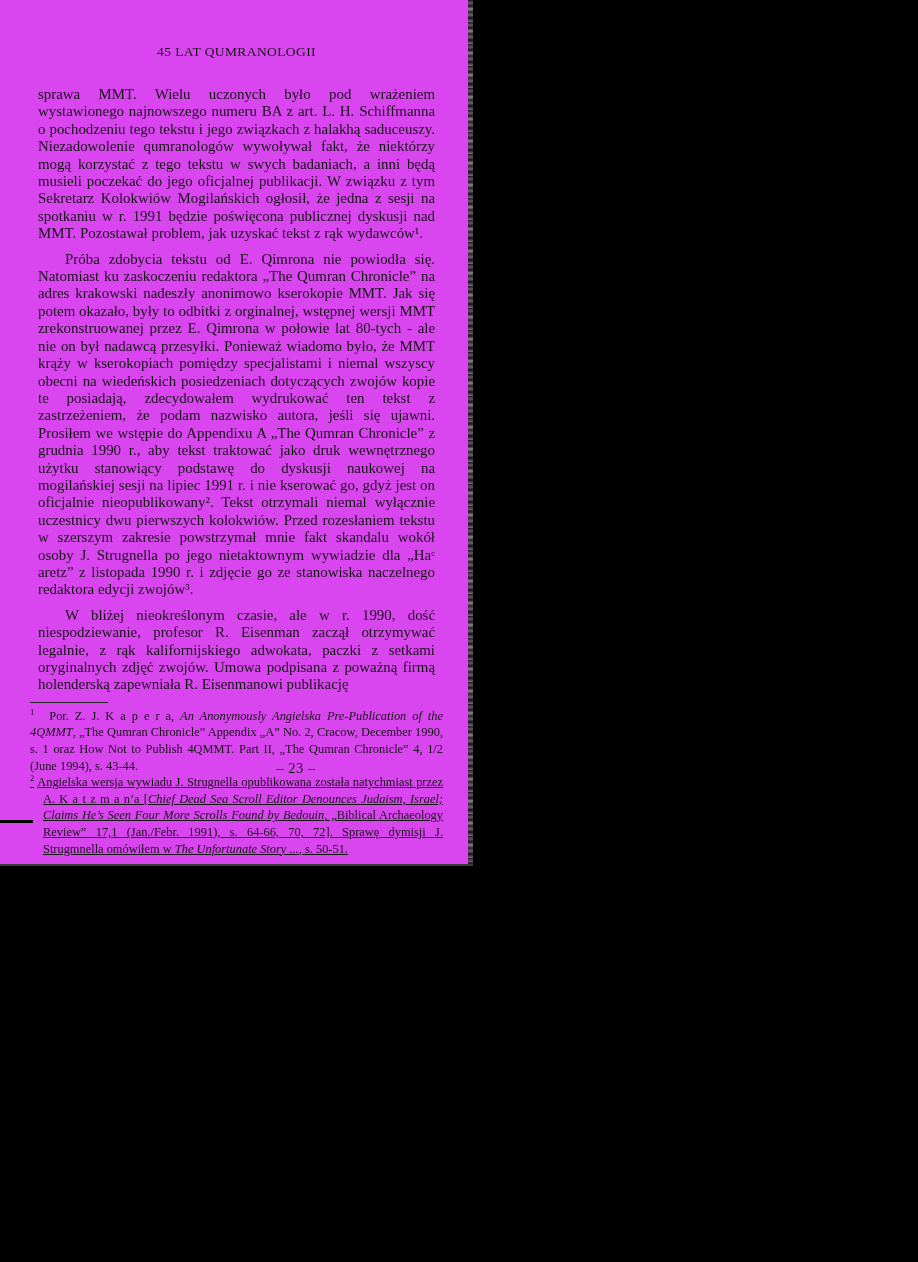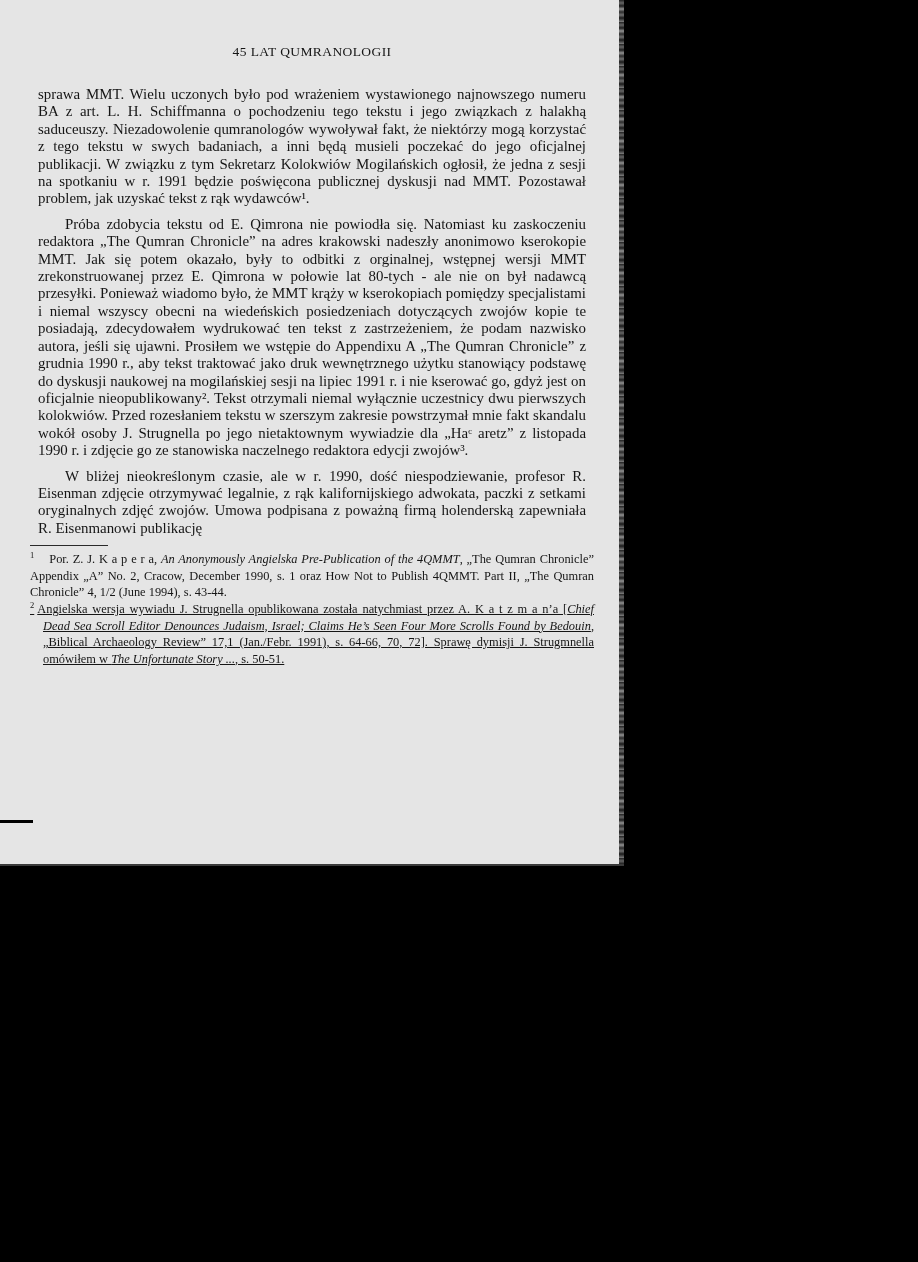--- a/index.html
+++ b/index.html
@@ -5,22 +5,22 @@
   html, body { margin: 0; padding: 0; }
   body {
     width: 918px; height: 1262px;
     background: #000;
     position: relative;
     overflow: hidden;
     font-family: "Liberation Serif", "DejaVu Serif", serif;
   }
   .paper {
     position: absolute; left: 0; top: 0;
-    width: 624px; height: 866px;
-    background: #e5e5e5;
+    width: 473px; height: 866px;
+    background: #d946ef;
     color: #151515;
     box-sizing: border-box;
     padding: 44px 30px 0 30px;
     border-bottom: 2px solid #3a3a3a;
   }
   .page-edge {
     position: absolute; top: 0; right: 0;
     width: 5px; height: 864px;
     background: repeating-linear-gradient(180deg,
       #111 0px, #5a5a5a 3px, #0c0c0c 6px, #8a8a8a 9px,
@@ -80,29 +80,30 @@
 </head>
 <body>
 
 <div class="paper">
 
   <div class="running-head">45 LAT QUMRANOLOGII</div>
 
   <div class="body-text">
     <p>sprawa MMT. Wielu uczonych było pod wrażeniem wystawionego najnowszego numeru BA z art. L. H. Schiffmanna o pochodzeniu tego tekstu i jego związkach z halakhą saduceuszy. Niezadowolenie qumranologów wywoływał fakt, że niektórzy mogą korzystać z tego tekstu w swych badaniach, a inni będą musieli poczekać do jego oficjalnej publikacji. W związku z tym Sekretarz Kolokwiów Mogilańskich ogłosił, że jedna z sesji na spotkaniu w r. 1991 będzie poświęcona publicznej dyskusji nad MMT. Pozostawał problem, jak uzyskać tekst z rąk wydawców¹.</p>
     <p class="indent">Próba zdobycia tekstu od E. Qimrona nie powiodła się. Natomiast ku zaskoczeniu redaktora „The Qumran Chronicle” na adres krakowski nadeszły anonimowo kserokopie MMT. Jak się potem okazało, były to odbitki z orginalnej, wstępnej wersji MMT zrekonstruowanej przez E. Qimrona w połowie lat 80-tych - ale nie on był nadawcą przesyłki. Ponieważ wiadomo było, że MMT krąży w kserokopiach pomiędzy specjalistami i niemal wszyscy obecni na wiedeńskich posiedzeniach dotyczących zwojów kopie te posiadają, zdecydowałem wydrukować ten tekst z zastrzeżeniem, że podam nazwisko autora, jeśli się ujawni. Prosiłem we wstępie do Appendixu A „The Qumran Chronicle” z grudnia 1990 r., aby tekst traktować jako druk wewnętrznego użytku stanowiący podstawę do dyskusji naukowej na mogilańskiej sesji na lipiec 1991 r. i nie kserować go, gdyż jest on oficjalnie nieopublikowany². Tekst otrzymali niemal wyłącznie uczestnicy dwu pierwszych kolokwiów. Przed rozesłaniem tekstu w szerszym zakresie powstrzymał mnie fakt skandalu wokół osoby J. Strugnella po jego nietaktownym wywiadzie dla „Haᶜ aretz” z listopada 1990 r. i zdjęcie go ze stanowiska naczelnego redaktora edycji zwojów³.</p>
-    <p class="indent">W bliżej nieokreślonym czasie, ale w r. 1990, dość niespodziewanie, profesor R. Eisenman zdjęcie otrzymywać legalnie, z rąk kalifornijskiego adwokata, paczki z setkami oryginalnych zdjęć zwojów. Umowa podpisana z poważną firmą holenderską zapewniała R. Eisenmanowi publikację</p>
+    <p class="indent">W bliżej nieokreślonym czasie, ale w r. 1990, dość niespodziewanie, profesor R. Eisenman zaczął otrzymywać legalnie, z rąk kalifornijskiego adwokata, paczki z setkami oryginalnych zdjęć zwojów. Umowa podpisana z poważną firmą holenderską zapewniała R. Eisenmanowi publikację</p>
   </div>
 
   <hr class="fn-rule">
 
   <div class="footnotes">
     <p><sup class="fn-marker gap-wide">1</sup><span>Por. Z. J. K a p e r a, </span><span class="it">An Anonymously Angielska Pre-Publication of the 4QMMT</span><span>, „The Qumran Chronicle” Appendix „A” No. 2, Cracow, December 1990, s. 1 oraz How Not to Publish 4QMMT. Part II, „The Qumran Chronicle” 4, 1/2 (June 1994), s. 43-44.</span></p>
 
     <p class="fn-hang"><sup class="fn-marker gap-narrow">2</sup><span>Angielska wersja wywiadu J. Strugnella opublikowana została natychmiast przez A. K a t z m a n’a [</span><span class="it">Chief Dead Sea Scroll Editor Denounces Judaism, Israel; Claims He’s Seen Four More Scrolls Found by Bedouin</span><span>, „Biblical Archaeology Review” 17,1 (Jan./Febr. 1991), s. 64-66, 70, 72]. Sprawę dymisji J. Strugmnella omówiłem w </span><span class="it">The Unfortunate Story ...</span><span>, s. 50-51.</span></p>
 
   </div>
 
+  <div class="page-number">– 23 –</div>
 
   <div class="page-edge"></div>
 </div>
 
 <div class="artifact-dash"></div>
 
 </body></html>

